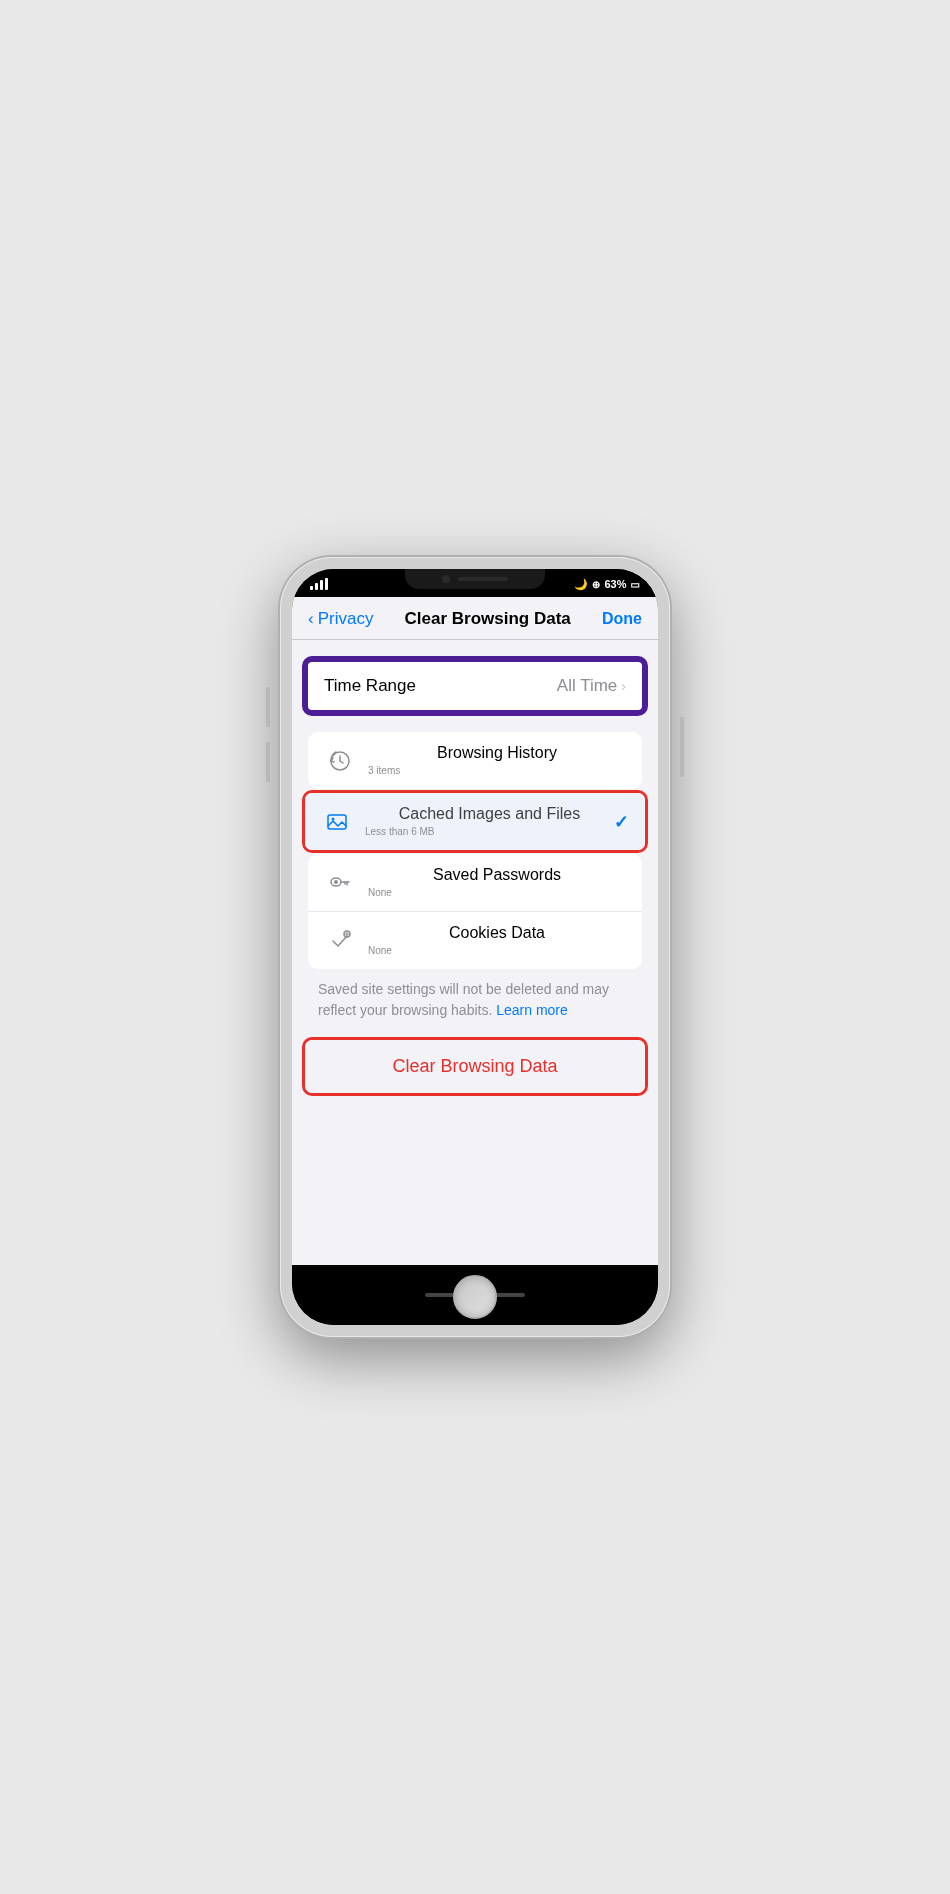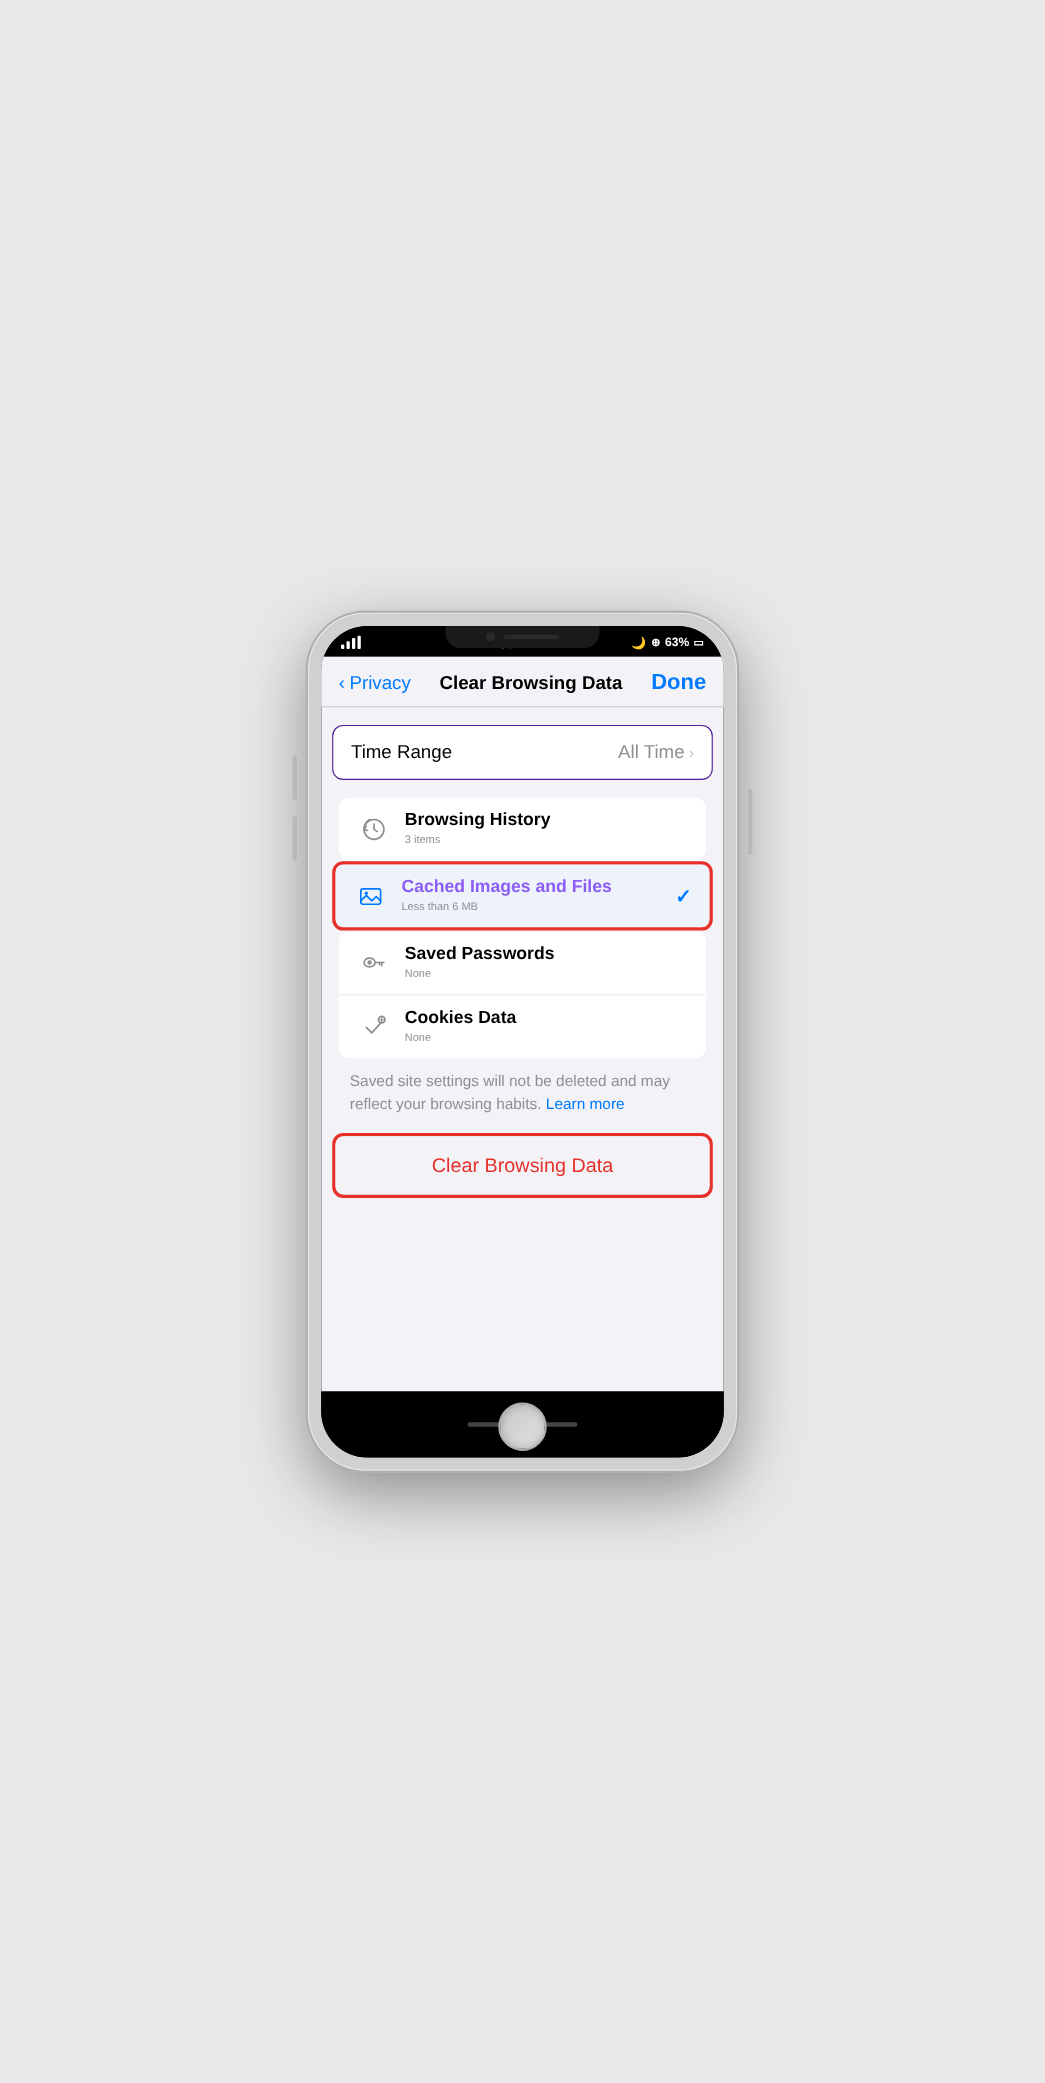--- a/index.html
+++ b/index.html
@@ -151,21 +151,21 @@
       gap: 4px;
       cursor: pointer;
     }
     .nav-title {
       font-size: 17px;
       font-weight: 600;
       color: #000;
     }
     .nav-done {
       color: #007aff;
-      font-size: 20px;
+      font-size: 16px;
       font-weight: 600;
       cursor: pointer;
     }
 
     
     .scroll-area {
       overflow-y: auto;
       height: 100%;
       padding-bottom: 20px;
     }
@@ -176,21 +176,21 @@
       border-radius: 10px;
       overflow: hidden;
     }
 
     
     .time-range-card {
       background: #fff;
       margin: 0 10px;
       border-radius: 10px;
       overflow: hidden;
-      border: 1px solid #4c1d95;
+      border: 6px solid #4c1d95;
     }
 
     .list-row {
       display: flex;
       align-items: center;
       padding: 12px 16px;
       background: #fff;
       border-bottom: 1px solid #e5e5ea;
     }
     .list-row:last-child { border-bottom: none; }
@@ -202,21 +202,22 @@
       align-items: center;
       justify-content: center;
       margin-right: 12px;
       flex-shrink: 0;
     }
 
     .row-content { flex: 1; }
     .row-title {
       font-size: 16px;
       color: #000;
-      font-weight: 700;
+      font-weight: 400;
+      text-align: center;
     }
     .row-subtitle {
       font-size: 10px;
       color: #8e8e93;
       margin-top: 2px;
       line-height: 1.3;
     }
 
     .row-right {
       display: flex;
@@ -395,21 +396,21 @@
           <div style="border: 3px solid #e8302a; border-radius: 10px; overflow: hidden; margin-top: 1px;">
             <div style="display:flex; align-items:center; padding: 12px 16px; background: #eef3fb;">
               <div class="row-icon">
                 <svg width="24" height="24" viewBox="0 0 24 24" fill="none">
                   <rect x="3" y="5" width="18" height="14" rx="2" stroke="#007aff" stroke-width="1.5" fill="none"></rect>
                   <circle cx="8" cy="9" r="1.5" fill="#007aff"></circle>
                   <path d="M3 16 L8 11 L13 16 L17 12 L21 16" stroke="#007aff" stroke-width="1.5" stroke-linecap="round" stroke-linejoin="round" fill="none"></path>
                 </svg>
               </div>
               <div class="row-content">
-                <div class="row-title" style="color:#8b5cf6;">Cached Images and Files</div>
+                <div class="row-title" style="color:#404040;">Cached Images and Files</div>
                 <div class="row-subtitle">Less than 6 MB</div>
               </div>
               <div class="row-right">
                 <span class="checkmark">✓</span>
               </div>
             </div>
           </div>
         </div>
 
         <div class="card" style="margin-top: 1px;">

